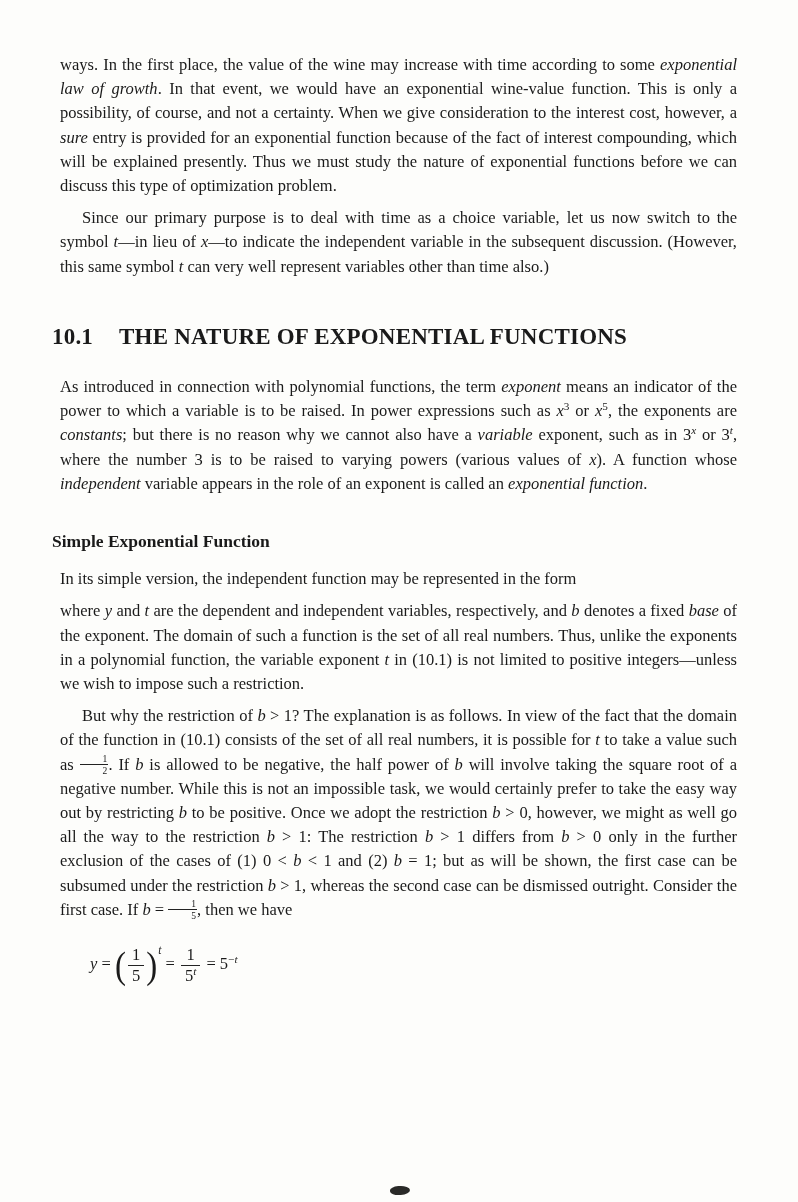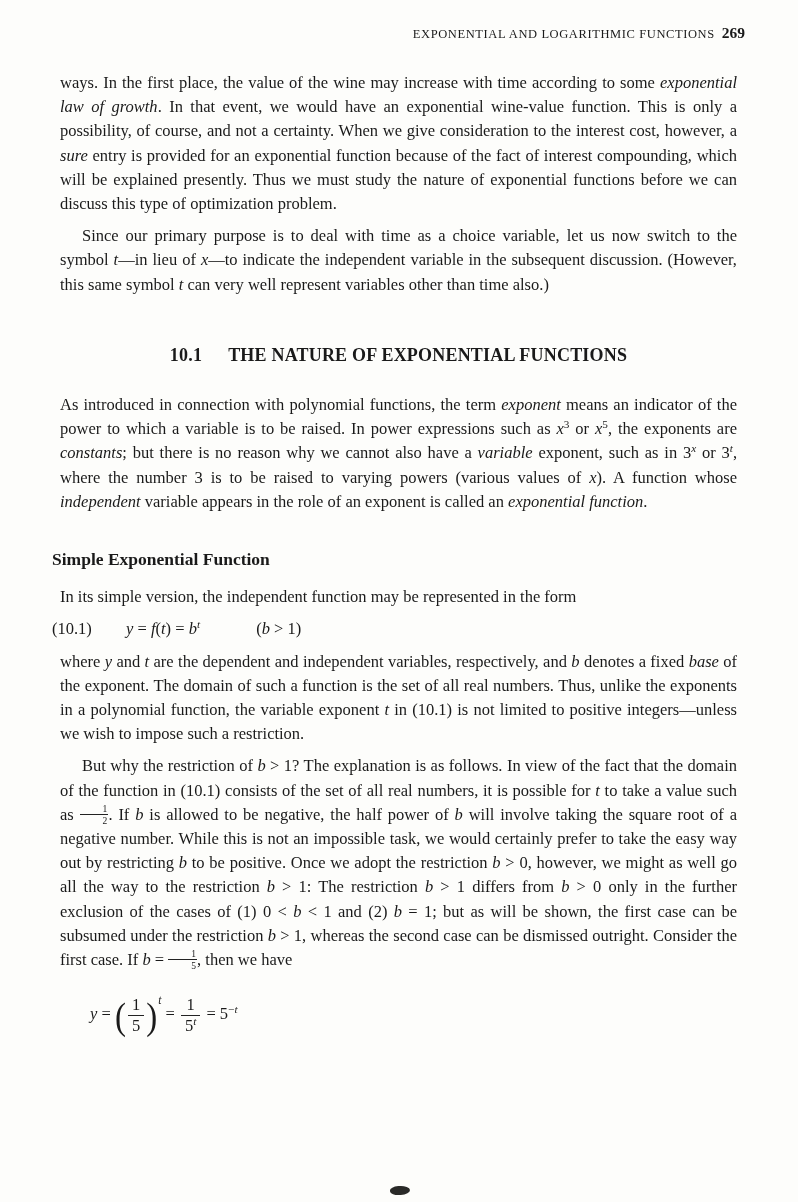--- a/index.html
+++ b/index.html
@@ -37,24 +37,24 @@
     font-size: 16.5px;
     line-height: 24.2px;
     text-align: justify;
   }
   .para { margin: 8px; }
   .para.first { margin-top: 29px; }
   .para.indent { text-indent: 22px; }
 
   .section-heading {
     margin: 46px 0 26px 0;
-    font-size: 18px;
+    font-size: 23px;
     font-weight: 700;
     letter-spacing: 0.2px;
-    text-align: center;
+    text-align: left;
   }
   .section-number { margin-right: 26px; }
 
   .subsection-heading {
     margin: 33px 0 14px 0;
     font-size: 17.5px;
     font-weight: 700;
     text-align: left;
   }
 
@@ -120,44 +120,36 @@
     background: #2a2a28;
     border-radius: 45% 55% 50% 50%;
     transform: rotate(-4deg);
   }
 </style>
 </head>
 <body>
 
 <div class="page">
 
-  <div class="running-header">
-    <span class="running-title">EXPONENTIAL AND LOGARITHMIC FUNCTIONS</span><span class="page-number">269</span>
-  </div>
 
   <div class="body-text">
 
     <p class="para first">ways. In the first place, the value of the wine may increase with time according to some <i>exponential law of growth</i>. In that event, we would have an exponential wine-value function. This is only a possibility, of course, and not a certainty. When we give consideration to the interest cost, however, a <i>sure</i> entry is provided for an exponential function because of the fact of interest compounding, which will be explained presently. Thus we must study the nature of exponential functions before we can discuss this type of optimization problem.</p>
     <p class="para indent">Since our primary purpose is to deal with time as a choice variable, let us now switch to the symbol <i>t</i>—in lieu of <i>x</i>—to indicate the independent variable in the subsequent discussion. (However, this same symbol <i>t</i> can very well represent variables other than time also.)</p>
 
     <h2 class="section-heading">
       <span class="section-number">10.1</span><span class="section-title">THE NATURE OF EXPONENTIAL FUNCTIONS</span>
     </h2>
 
     <p class="para">As introduced in connection with polynomial functions, the term <i>exponent</i> means an indicator of the power to which a variable is to be raised. In power expressions such as <i>x</i><sup>3</sup> or <i>x</i><sup>5</sup>, the exponents are <i>constants</i>; but there is no reason why we cannot also have a <i>variable</i> exponent, such as in 3<sup><i>x</i></sup> or 3<sup><i>t</i></sup>, where the number 3 is to be raised to varying powers (various values of <i>x</i>). A function whose <i>independent</i> variable appears in the role of an exponent is called an <i>exponential function</i>.</p>
 
     <h3 class="subsection-heading">Simple Exponential Function</h3>
 
     <p class="para">In its simple version, the independent function may be represented in the form</p>
 
-    <div class="equation-line">
-      <span class="eq-label">(10.1)</span>
-      <span class="eq-body"><i>y</i> = <i>f</i>(<i>t</i>) = <i>b</i><sup><i>t</i></sup></span>
-      <span class="eq-cond">(<i>b</i> &gt; 1)</span>
-    </div>
 
     <p class="para">where <i>y</i> and <i>t</i> are the dependent and independent variables, respectively, and <i>b</i> denotes a fixed <i>base</i> of the exponent. The domain of such a function is the set of all real numbers. Thus, unlike the exponents in a polynomial function, the variable exponent <i>t</i> in (10.1) is not limited to positive integers—unless we wish to impose such a restriction.</p>
     <p class="para indent">But why the restriction of <i>b</i> &gt; 1? The explanation is as follows. In view of the fact that the domain of the function in (10.1) consists of the set of all real numbers, it is possible for <i>t</i> to take a value such as <span class="sfrac"><span class="fn">1</span><span class="fd">2</span></span>. If <i>b</i> is allowed to be negative, the half power of <i>b</i> will involve taking the square root of a negative number. While this is not an impossible task, we would certainly prefer to take the easy way out by restricting <i>b</i> to be positive. Once we adopt the restriction <i>b</i> &gt; 0, however, we might as well go all the way to the restriction <i>b</i> &gt; 1: The restriction <i>b</i> &gt; 1 differs from <i>b</i> &gt; 0 only in the further exclusion of the cases of (1) 0 &lt; <i>b</i> &lt; 1 and (2) <i>b</i> = 1; but as will be shown, the first case can be subsumed under the restriction <i>b</i> &gt; 1, whereas the second case can be dismissed outright. Consider the first case. If <i>b</i> = <span class="sfrac"><span class="fn">1</span><span class="fd">5</span></span>, then we have</p>
 
     <div class="display-equation"><i>y</i> = <span class="bigp">(</span><span class="frac"><span class="fn">1</span><span class="fd">5</span></span><span class="bigp">)</span><span class="hisup"><i>t</i></span> = <span class="frac"><span class="fn">1</span><span class="fd">5<sup><i>t</i></sup></span></span> = 5<sup>−<i>t</i></sup></div>
 
   </div>
 </div>
 
 <div class="scan-artifact"></div>

